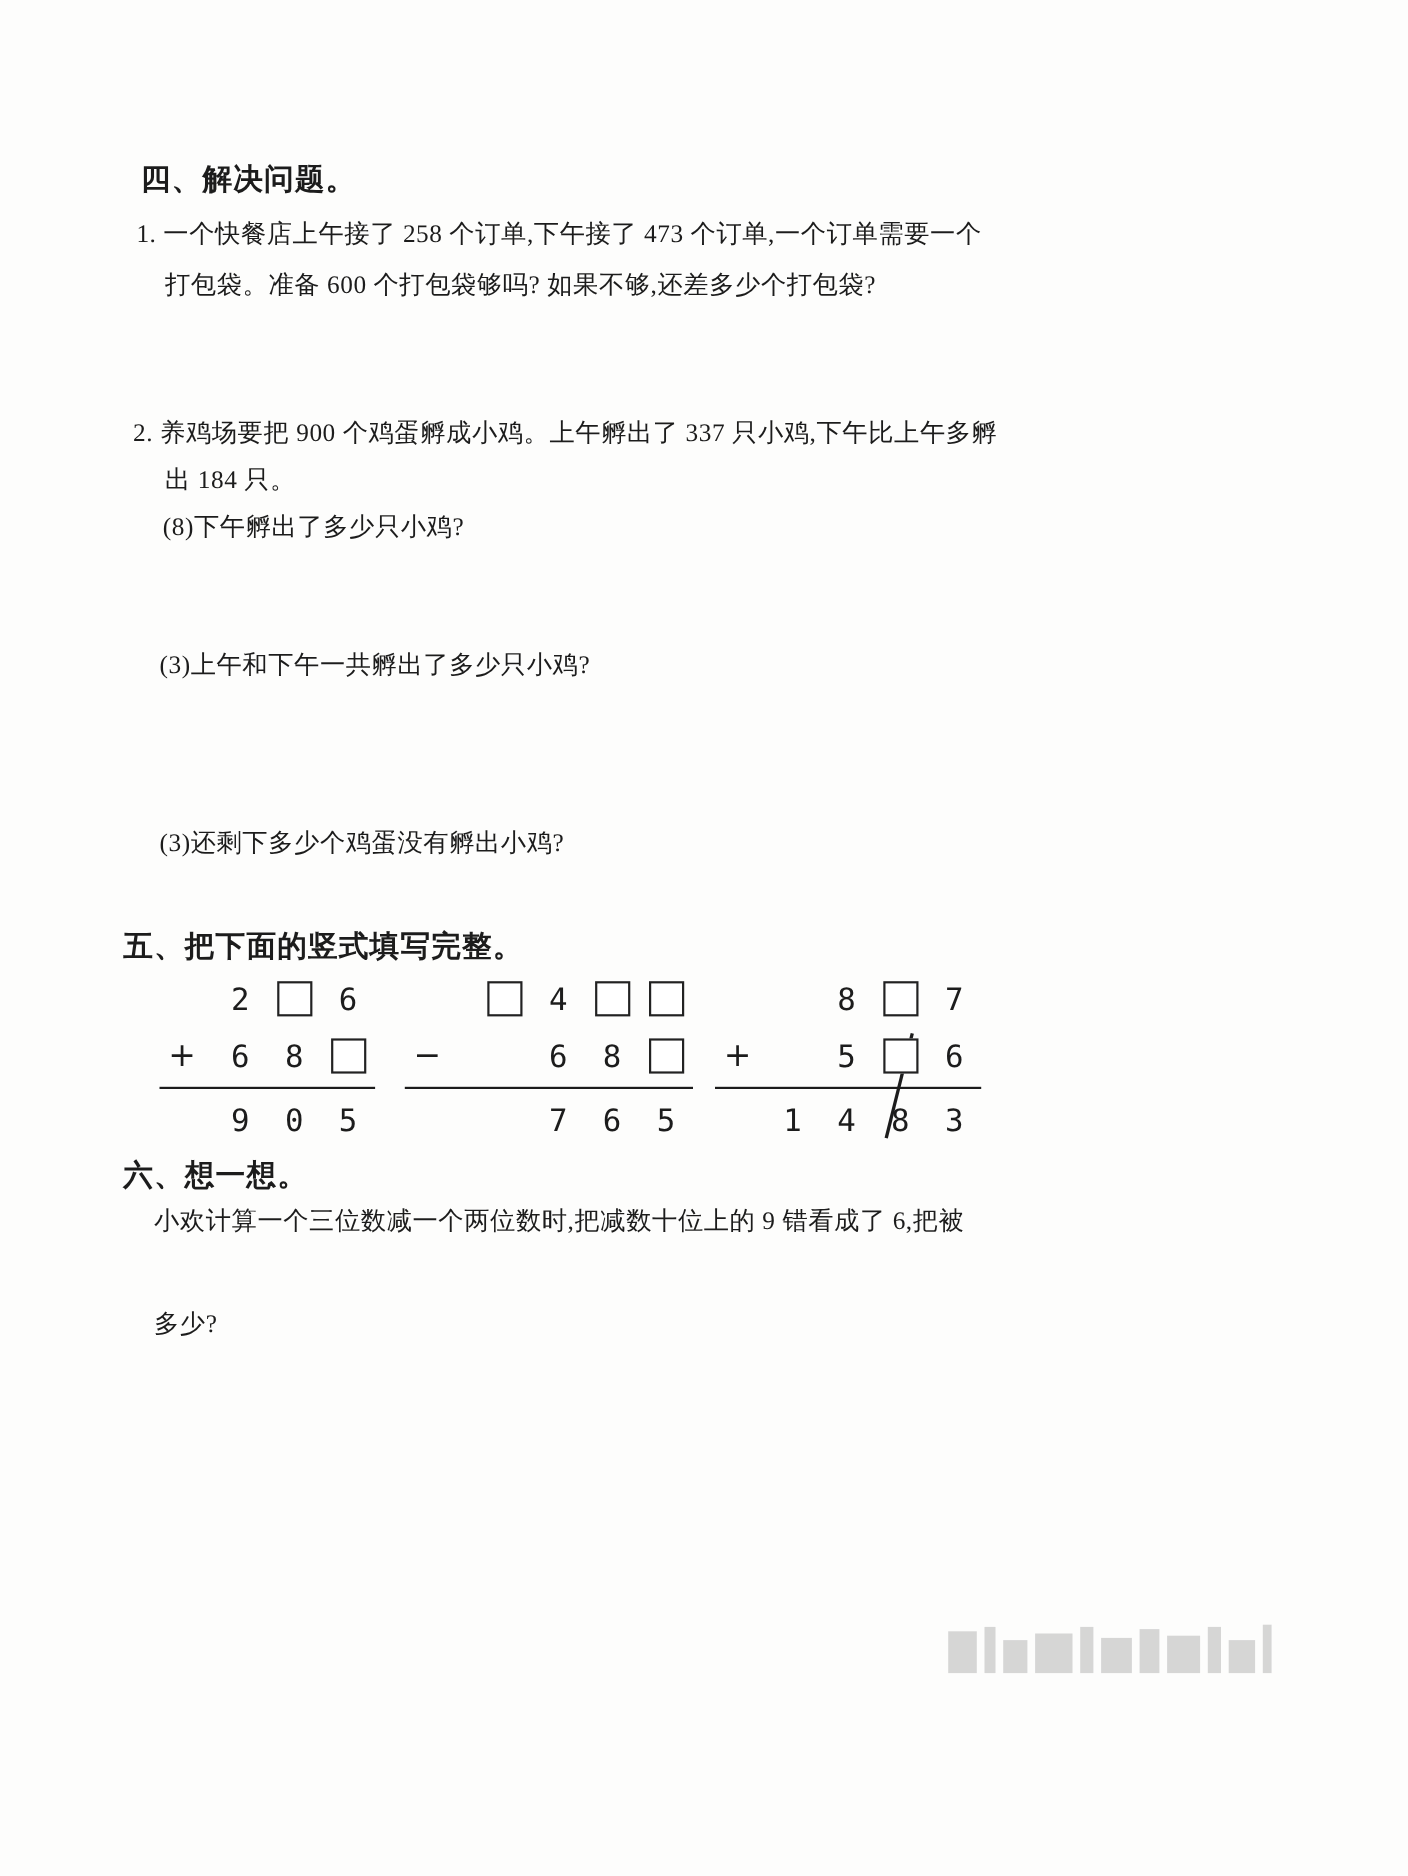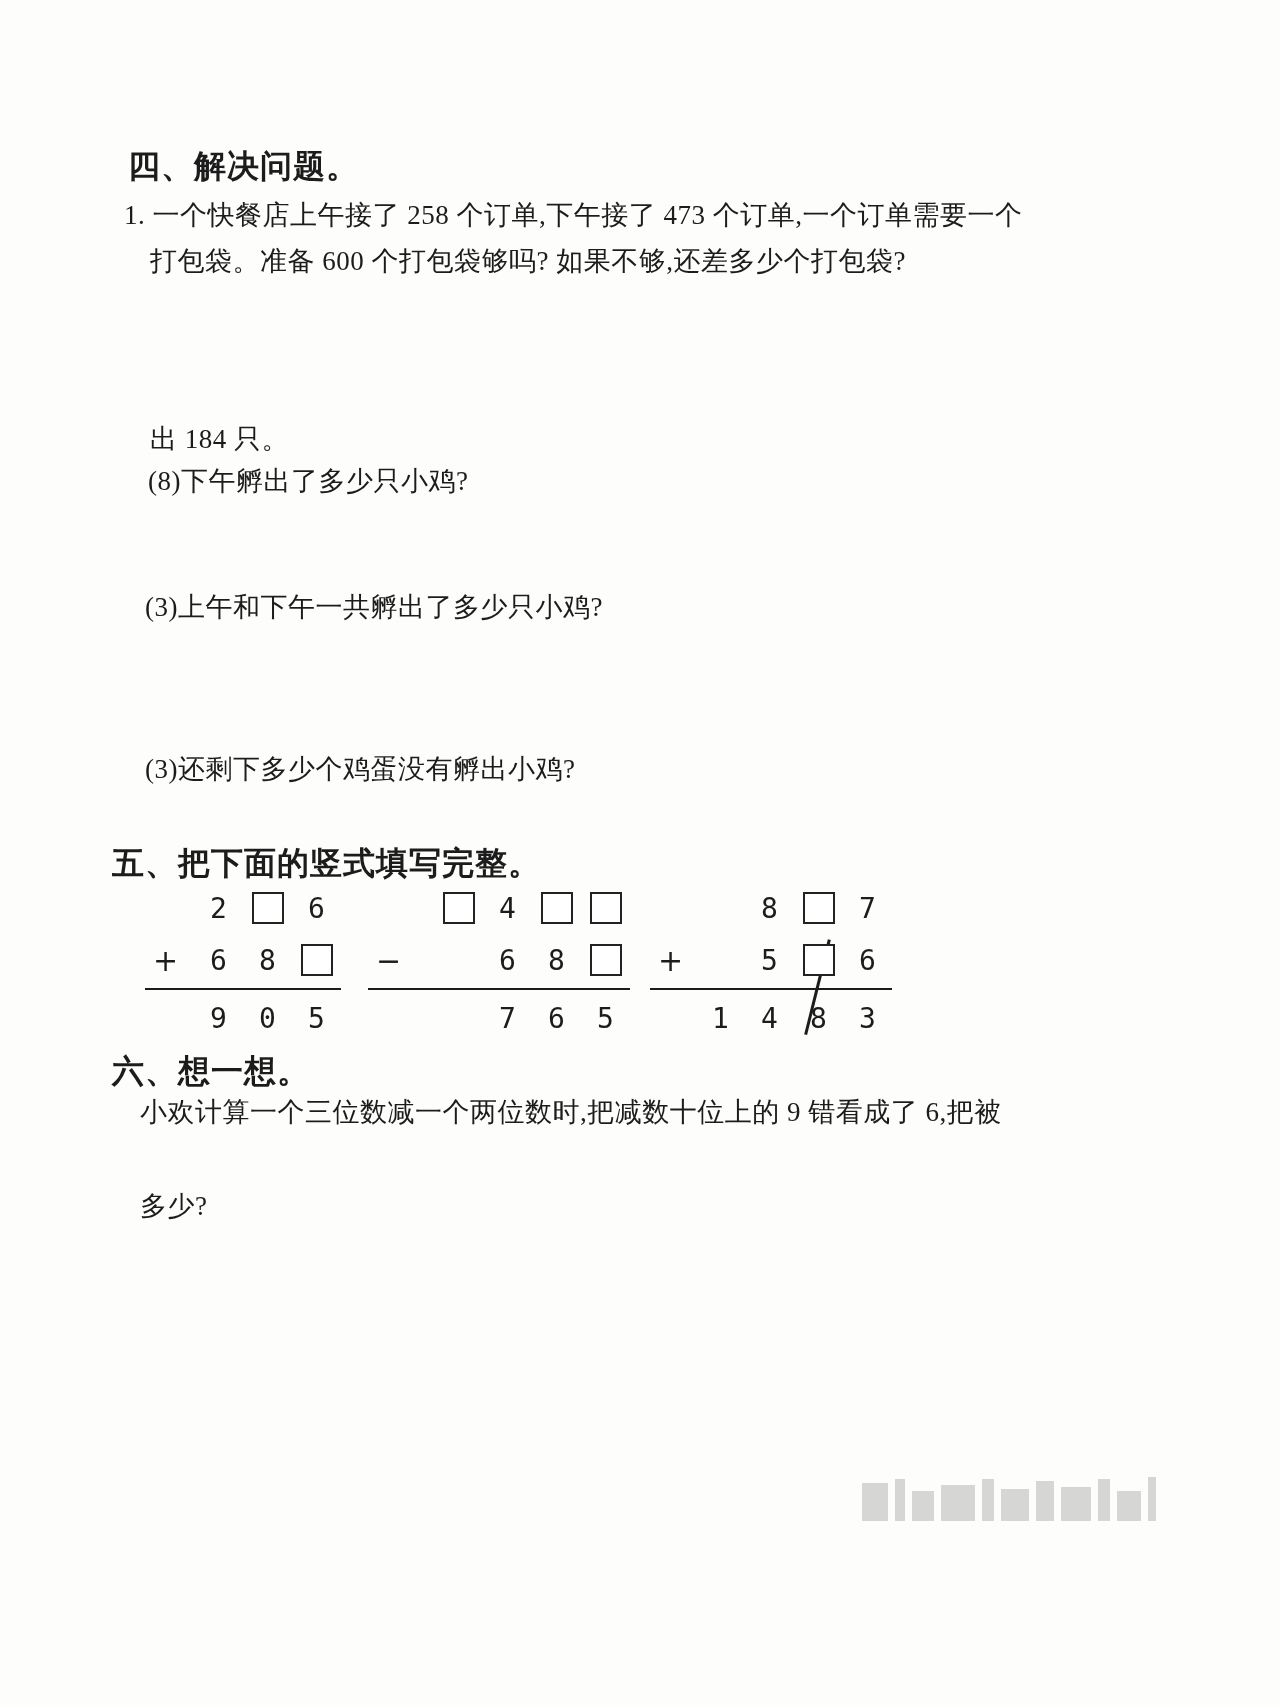--- a/index.html
+++ b/index.html
@@ -7,27 +7,27 @@
     position:relative;
     width:1280px;height:1705px;
     margin:0 auto;
     background:#fdfdfc;
     color:#1c1c1c;
     font-family:"Liberation Serif","DejaVu Serif",serif;
     overflow:hidden;
   }
   .abs{position:absolute;}
   .heading{
-    font-size:32px;
+    font-size:27px;
     font-weight:bold;
     letter-spacing:1px;
     white-space:nowrap;
   }
   .bodytext{
-    font-size:27px;
+    font-size:23px;
     letter-spacing:0.5px;
     white-space:nowrap;
   }
   
   .vp{position:absolute;}
   .vp-row{
     display:flex;
     justify-content:flex-end;
     align-items:center;
     height:52px;
@@ -81,20 +81,21 @@
 </head>
 <body>
 
 <div class="page">
 
   <div class="abs heading" style="left:128px;top:145px;">四、解决问题。</div>
 
   <div class="abs bodytext" style="left:124px;top:197px;">1. 一个快餐店上午接了 258 个订单,下午接了 473 个订单,一个订单需要一个</div>
   <div class="abs bodytext" style="left:150px;top:243px;">打包袋。准备 600 个打包袋够吗? 如果不够,还差多少个打包袋?</div>
 
+  <div class="abs bodytext" style="left:121px;top:378px;">2. 养鸡场要把 900 个鸡蛋孵成小鸡。上午孵出了 337 只小鸡,下午比上午多孵</div>
   <div class="abs bodytext" style="left:150px;top:421px;">出 184 只。</div>
 
   <div class="abs bodytext" style="left:148px;top:463px;">(8)下午孵出了多少只小鸡?</div>
   <div class="abs bodytext" style="left:145px;top:589px;">(3)上午和下午一共孵出了多少只小鸡?</div>
   <div class="abs bodytext" style="left:145px;top:751px;">(3)还剩下多少个鸡蛋没有孵出小鸡?</div>
 
   <div class="abs heading" style="left:112px;top:842px;">五、把下面的竖式填写完整。</div>
 
   <div class="vp" style="left:145px;top:882px;width:196px;">
       <div class="vp-row top">

